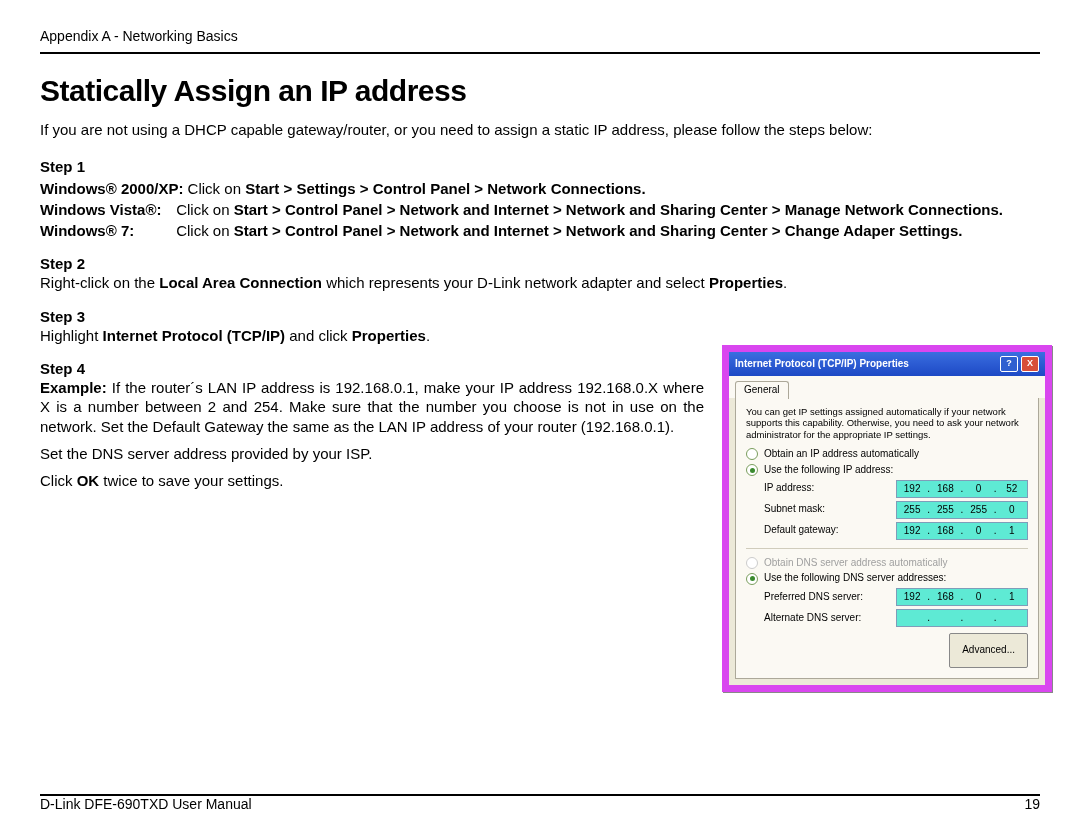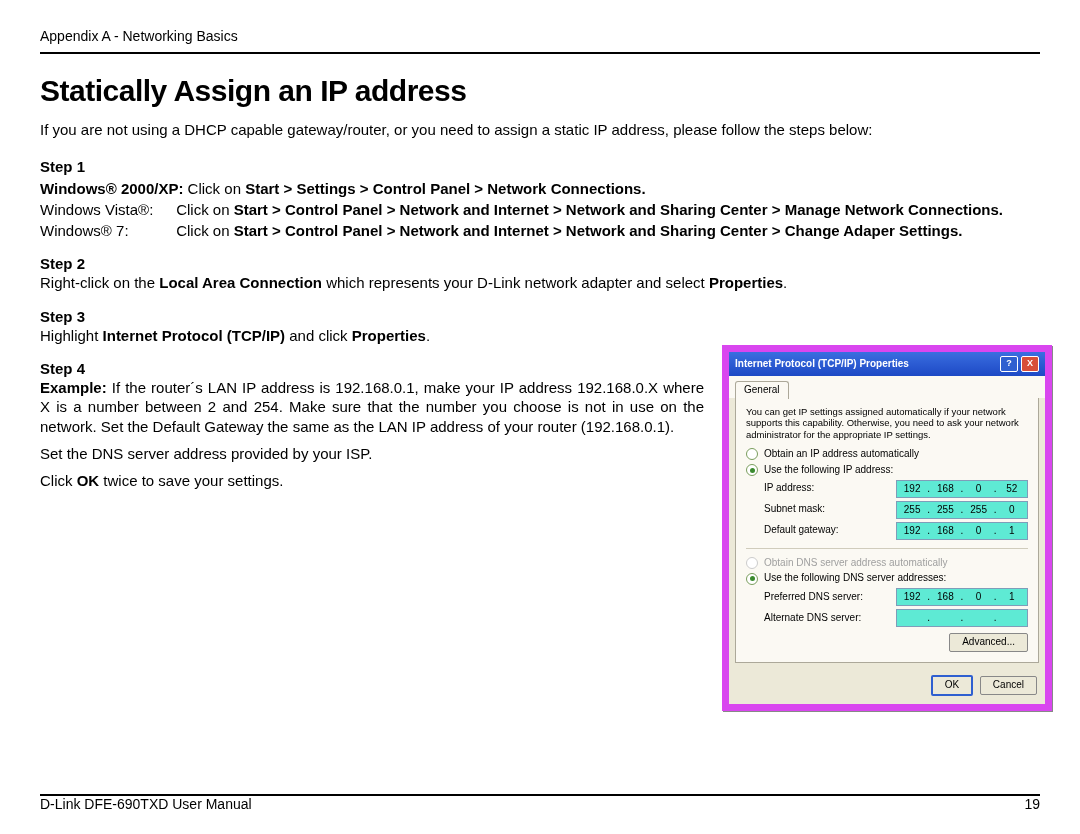--- a/index.html
+++ b/index.html
@@ -22,21 +22,21 @@
     font-family: "Arial Narrow", Arial, sans-serif;
     font-stretch: condensed;
     font-weight: bold;
     font-size: 30px;
     margin: 18px 0 10px 0;
     letter-spacing: -0.5px;
   }
   .intro { margin-bottom: 18px; }
   .step-label { font-weight: bold; margin-top: 14px; }
   .os-row { margin-top: 2px; }
-  .os-label { font-weight: normal; }
+  .os-label { font-weight: bold; }
   .hanging { padding-left: 138px; text-indent: -138px; text-align: justify;}
   .hanging .os-label { display:inline-block; width:132px; text-indent:0;}
   .cols { display: flex; gap: 18px; }
   .leftcol { flex: 1; }
   .rightcol { width: 318px; flex-shrink:0; }
   .leftcol p { margin: 0 0 8px 0; text-align: justify;}
   b { font-weight: bold; }
   .footer {
     position: absolute;
     bottom: 20px; left: 40px; right: 40px;
@@ -69,21 +69,21 @@
   .radio { width:10px; height:10px; border:1px solid #7a9e5e; border-radius:50%; display:flex; align-items:center; justify-content:center; background:#fff;}
   .radio.sel::after { content:""; width:5px; height:5px; background:#3a8a2e; border-radius:50%;}
   .field-row { display:flex; align-items:center; justify-content:space-between; margin:3px 0 3px 18px;}
   .field-row .lbl { font-size:10px;}
   .ipbox { display:flex; border:1px solid #7f9db9; background:#5eead4; width:130px; height:16px;}
   .ipcell { flex:1; text-align:center; font-size:10px; line-height:16px;}
   .ipdot { width:3px; text-align:center; font-size:10px; line-height:16px;}
   .rule { border:none; border-top:1px solid #d0ccbc; margin:8px 0;}
   .gray { color:#a0a0a0;}
   .btnrow { text-align:right; margin-top:6px;}
-  .wbtn { display:inline-block; background:#ece9d8; border:1px solid #888; border-radius:2px; padding:2px 12px; font-size:10px; margin-left:4px;}
+  .wbtn { display:inline-block; background:#ece9d8; border:1px solid #888; border-radius:2px; padding:10px 12px; font-size:10px; margin-left:16px;}
   .bottombtns { text-align:right; padding:6px 8px 8px 8px;}
 </style>
 </head>
 <body>
 
 <div class="header-line">Appendix A - Networking Basics</div>
 <h1>Statically Assign an IP address</h1>
 <div class="intro">If you are not using a DHCP capable gateway/router, or you need to assign a static IP address, please follow the steps below:</div>
 
 <div class="step-label">Step 1</div>
@@ -202,24 +202,20 @@
               <span class="ipdot">.</span>
               <span class="ipcell"></span>
               <span class="ipdot">.</span>
               <span class="ipcell"></span>
               <span class="ipdot">.</span>
               <span class="ipcell"></span>
             </span>
         </div>
         <div class="btnrow"><span class="wbtn">Advanced...</span></div>
       </div>
-      <div class="bottombtns">
-        <span class="wbtn" style="border:2px solid #2f5fd0">OK</span>
-        <span class="wbtn">Cancel</span>
-      </div>
     </div>
   </div>
 </div>
 
 <div class="footer">
   <span>D-Link DFE-690TXD User Manual</span>
   <span>19</span>
 </div>
 
 </body></html>

